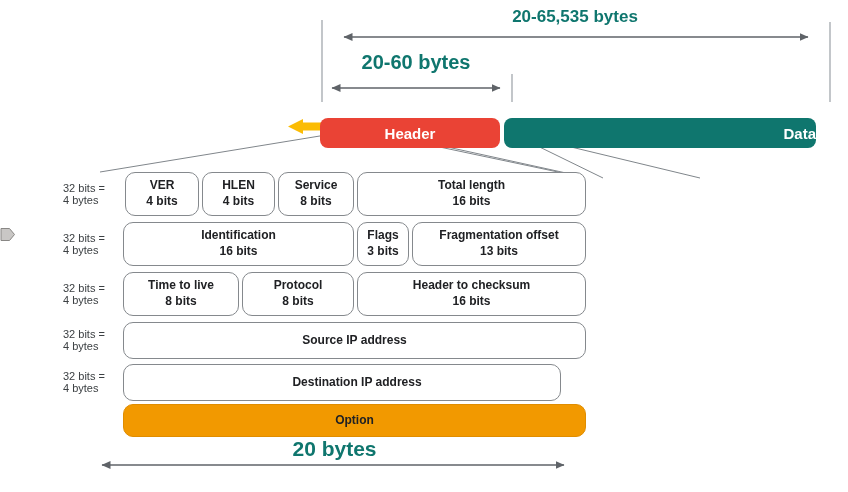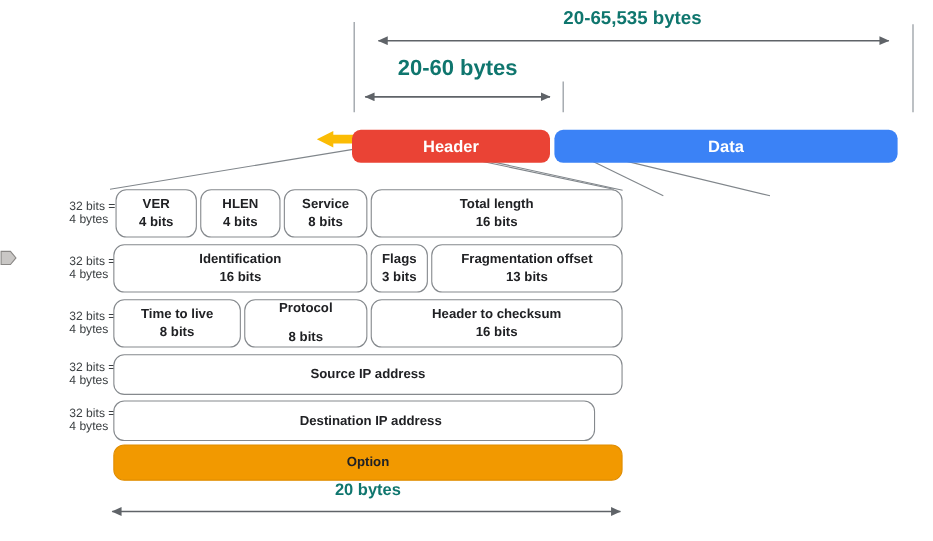--- a/index.html
+++ b/index.html
@@ -3,32 +3,32 @@
 <meta charset="utf-8">
 <style>
   html,body{margin:0;padding:0;background:#ffffff;}
   .canvas{
     position:relative;width:848px;height:492px;background:#ffffff;overflow:hidden;
     font-family:"Liberation Sans", sans-serif;color:#202124;
   }
   .lbl{position:absolute;font-weight:bold;text-align:center;color:#0f766e;}
   .range-total{left:440px;top:7px;width:270px;font-size:17px;}
   .range-header{left:330px;top:51px;width:172px;font-size:20px;}
-  .range-bottom{left:103px;top:437px;width:463px;font-size:15px;}
+  .range-bottom{left:103px;top:437px;width:463px;font-size:21px;}
   .bigbox{
     position:absolute;top:103px;height:30px;border-radius:8px;
     display:flex;align-items:center;justify-content:center;
     color:#ffffff;font-weight:bold;font-size:15px;margin-top:15px;
   }
   .bigbox.header{left:320px;width:180px;background:#EA4335;}
-  .bigbox.data{left:504px;width:312px;background:#3b82f6;}
+  .bigbox.data{left:504px;width:312px;background:#0f766e;justify-content:flex-end;}
   .fbox{
     position:absolute;background:#ffffff;border:1.6px solid #85898D;border-radius:10px;
     display:flex;flex-direction:column;align-items:center;justify-content:center;
-    font-size:12px;font-weight:bold;line-height:1.3;text-align:center;box-sizing:border-box;
+    font-size:12px;font-weight:bold;line-height:1.3;text-align:center;box-sizing:border-box;margin-left:20px;
   }
   .fbox.orange{background:#F29900;border-color:#E08D00;}
   .rowlabel{
     position:absolute;left:63px;width:46px;font-size:11px;line-height:12px;
     color:#3C4043;text-align:left;font-weight:normal;
   }
   svg.overlay{position:absolute;left:0;top:0;pointer-events:none;}
 </style>
 </head>
 <body>
@@ -126,21 +126,21 @@
   </div>
   <div class="fbox" style="left:392px;top:222px;width:174px;height:44px;">
     <span>Fragmentation offset</span>
     <span>13 bits</span>
   </div>
 
   <div class="fbox" style="left:103px;top:272px;width:116px;height:44px;">
     <span>Time to live</span>
     <span>8 bits</span>
   </div>
-  <div class="fbox" style="left:222px;top:272px;width:112px;height:44px;justify-content:space-between;">
+  <div class="fbox" style="left:222px;top:272px;width:112px;height:44px;">
     <span>Protocol</span>
     <span>8 bits</span>
   </div>
   <div class="fbox" style="left:337px;top:272px;width:229px;height:44px;">
     <span>Header to checksum</span>
     <span>16 bits</span>
   </div>
 
   <div class="fbox" style="left:103px;top:322px;width:463px;height:37px;">
     <span>Source IP address</span>

